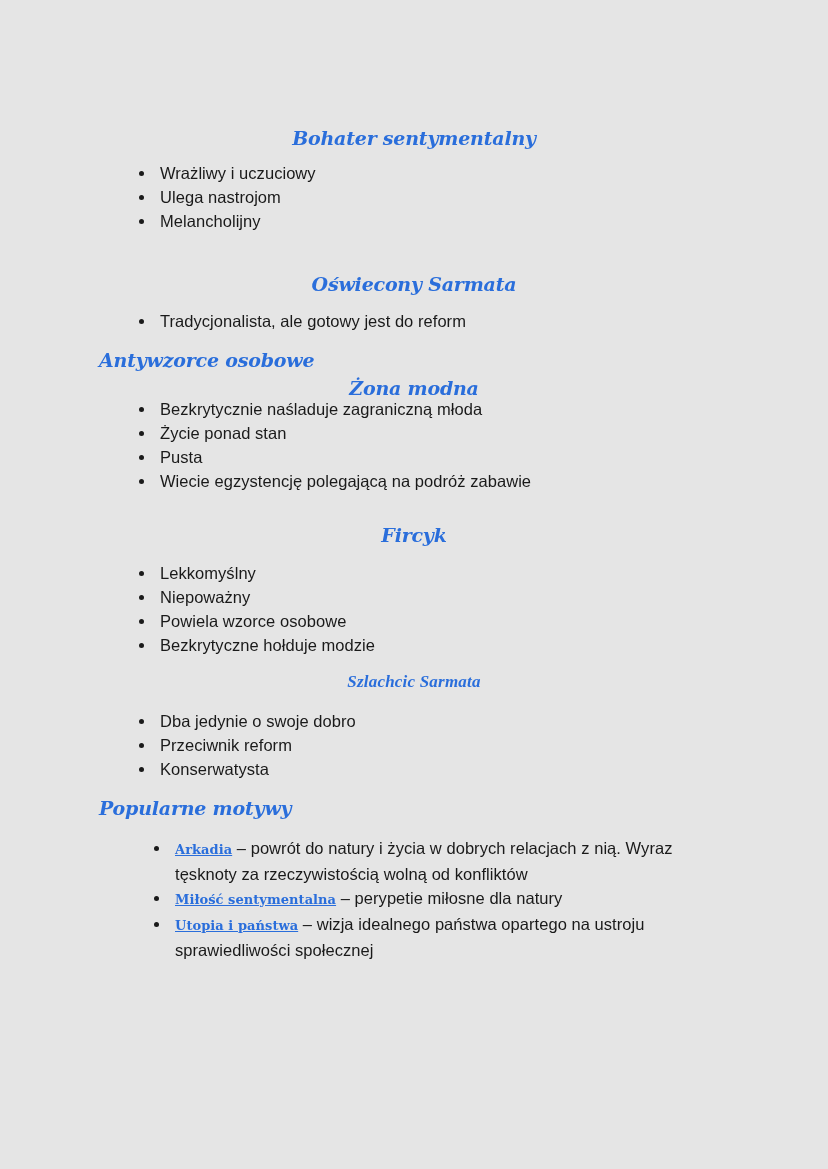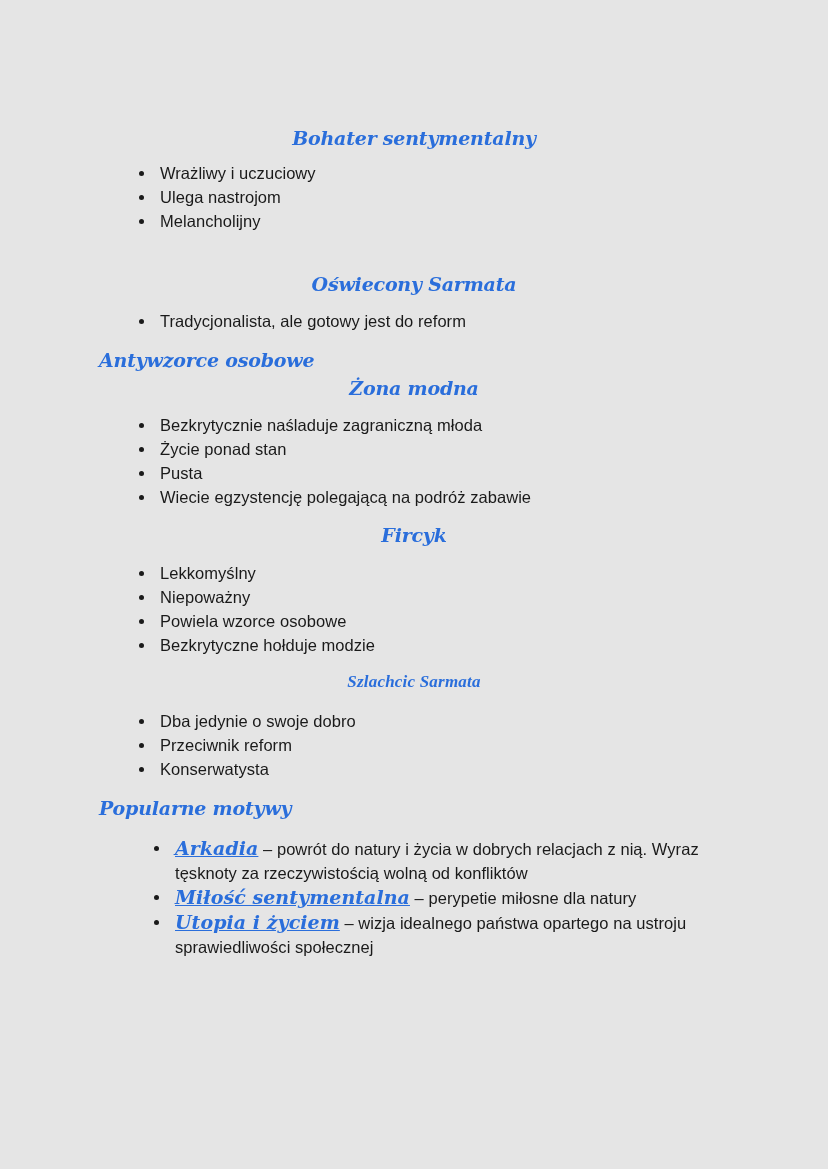--- a/index.html
+++ b/index.html
@@ -88,23 +88,22 @@
     border-radius: 50%;
     background: #1a1a1a;
   }
 
   
   .block { position: absolute; }
 
   .motif-term {
     color: #2a6edb;
     font-family: "DejaVu Serif", "Liberation Serif", serif;
-    font-style: italic;
     font-weight: bold;
-    font-size: 19px;
+    font-size: 13px;
     text-decoration: underline;
     text-underline-offset: 1px;
   }
 
   .motif-list > li {
     padding-left: 22px;
     line-height: 25px;
   }
   .motif-list > li::before {
     top: 10px;
@@ -129,21 +128,21 @@
   </div>
   <ul class="bullets block" style="left:128px; top:298px; width:620px;">
     <li>Tradycjonalista, ale gotowy jest do reform</li>
   </ul>
 
   <div class="block heading-script section-heading" style="left:99px; top:350px;">Antywzorce osobowe</div>
 
   <div class="block" style="left:0; top:378px; width:828px;">
     <div class="heading-script centered-heading sub-heading">Żona modna</div>
   </div>
-  <ul class="bullets block" style="left:128px; top:402px; width:640px;">
+  <ul class="bullets block" style="left:128px; top:386px; width:640px;">
     <li>Bezkrytycznie naśladuje zagraniczną młoda</li>
     <li>Życie ponad stan</li>
     <li>Pusta</li>
     <li>Wiecie egzystencję polegającą na podróż zabawie</li>
   </ul>
 
   <div class="block" style="left:0; top:525px; width:828px;">
     <div class="heading-script centered-heading sub-heading">Fircyk</div>
   </div>
   <ul class="bullets block" style="left:128px; top:550px; width:620px;">
@@ -165,17 +164,17 @@
   <div class="block heading-script section-heading" style="left:99px; top:798px;">Popularne motywy</div>
 
   <ul class="bullets motif-list block" style="left:143px; top:825px; width:575px;">
     <li>
       <span class="motif-term">Arkadia</span><span> – powrót do natury i życia w dobrych relacjach z nią. Wyraz tęsknoty za rzeczywistością wolną od konfliktów</span>
     </li>
     <li>
       <span class="motif-term">Miłość sentymentalna</span><span> – perypetie miłosne dla natury</span>
     </li>
     <li>
-      <span class="motif-term">Utopia i życiem</span><span> – wizja idealnego państwa opartego na ustroju sprawiedliwości społecznej</span>
+      <span class="motif-term">Utopia i państwa</span><span> – wizja idealnego państwa opartego na ustroju sprawiedliwości społecznej</span>
     </li>
   </ul>
 
 </div>
 
 </body></html>

